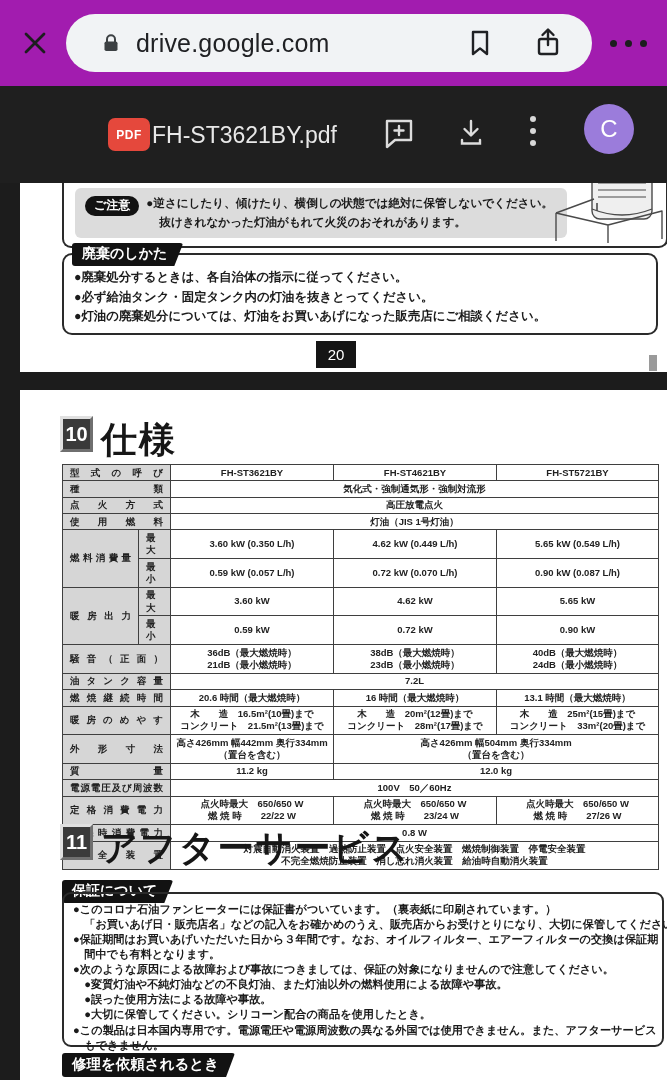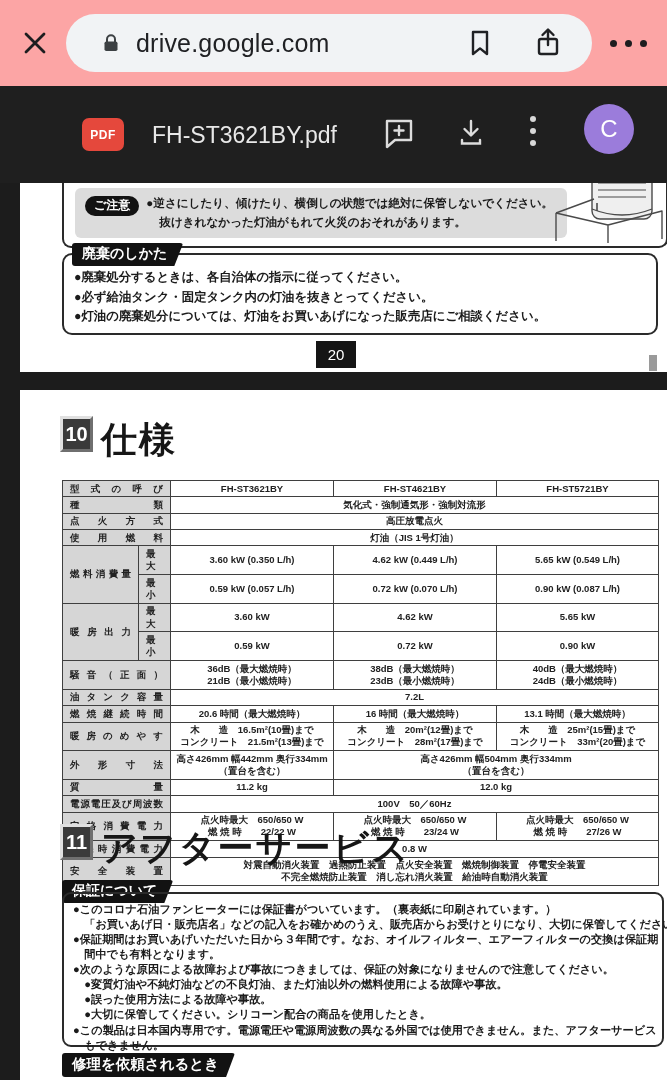--- a/index.html
+++ b/index.html
@@ -3,32 +3,32 @@
 <meta charset="utf-8">
 <style>
   html,body{margin:0;padding:0;}
   body{
     width:667px;height:1080px;position:relative;overflow:hidden;
     background:#1c1c1c;
     font-family:"Liberation Sans","DejaVu Sans",sans-serif;
     -webkit-font-smoothing:antialiased;
   }
   
-  .browser-bar{position:absolute;left:0;top:0;width:667px;height:86px;background:#fca5a5;z-index:6;}
+  .browser-bar{position:absolute;left:0;top:0;width:667px;height:86px;background:#a21caf;z-index:6;}
   .close-btn{position:absolute;left:20px;top:28px;width:30px;height:30px;cursor:pointer;}
   .url-pill{position:absolute;left:66px;top:14px;width:526px;height:58px;border-radius:29px;background:#f1f3f5;}
   .lock-icon{position:absolute;left:34px;top:18px;width:22px;height:22px;}
   .url-text{position:absolute;left:70px;top:0;height:58px;line-height:58px;font-size:25px;color:#202124;letter-spacing:.2px;}
   .bookmark-icon{position:absolute;left:398px;top:13px;width:32px;height:32px;cursor:pointer;}
   .share-icon{position:absolute;left:464px;top:11px;width:36px;height:36px;cursor:pointer;}
   .dots-h{position:absolute;left:610px;top:40px;display:flex;gap:8px;cursor:pointer;}
   .dots-h i{width:7px;height:7px;border-radius:50%;background:#1d1d1f;display:block;}
   
   .pdf-toolbar{position:absolute;left:0;top:86px;width:667px;height:97px;background:#1f1f1f;z-index:6;}
-  .pdf-badge{position:absolute;left:82px;top:32px;width:42px;height:33px;border-radius:7px;background:#e5483c;color:#fff;
+  .pdf-badge{position:absolute;left:108px;top:32px;width:42px;height:33px;border-radius:7px;background:#e5483c;color:#fff;
     font-size:12px;font-weight:800;display:flex;align-items:center;justify-content:center;letter-spacing:.5px;}
   .pdf-filename{position:absolute;left:152px;top:33px;height:32px;line-height:32px;font-size:23px;color:#e8e8e8;text-align:right;}
   .tb-icon{position:absolute;top:28px;width:38px;height:38px;cursor:pointer;}
   .icon-comment{left:380px;} .icon-download{left:452px;}
   .dots-v{position:absolute;left:530px;top:30px;display:flex;flex-direction:column;gap:6px;cursor:pointer;}
   .dots-v i{width:6px;height:6px;border-radius:50%;background:#d8d8d8;display:block;}
   .avatar{position:absolute;left:584px;top:18px;width:50px;height:50px;border-radius:50%;background:#9b7cdb;color:#fff;
     font-size:24px;display:flex;align-items:center;justify-content:center;cursor:pointer;}
   
   .page{position:absolute;left:20px;width:662px;background:#ffffff;color:#1b1b1b;}
@@ -54,21 +54,21 @@
   .disposal-items{padding:13px 6px 0 10px;font-size:12.4px;font-weight:600;line-height:1.58;white-space:nowrap;}
   .page-badge{position:absolute;left:296px;top:158px;width:40px;height:27px;background:#151515;color:#fff;
     font-size:15px;display:flex;align-items:center;justify-content:center;}
   
   .sec-heading{position:absolute;left:40px;display:flex;}
   .sec-num{width:33px;height:36px;background:#3a3a3a;color:#fff;font-size:20px;font-weight:700;
     border:3px solid;border-color:#e0e0e0 #6f6f6f #6f6f6f #e0e0e0;box-sizing:border-box;
     display:flex;align-items:center;justify-content:center;}
   .sec-title{font-size:36px;font-weight:900;letter-spacing:2px;margin-left:8px;color:#161616;}
   
-  .spec-table{position:absolute;left:42px;top:90px;width:596px;border-collapse:collapse;table-layout:fixed;}
+  .spec-table{position:absolute;left:42px;top:74px;width:596px;border-collapse:collapse;table-layout:fixed;}
   .spec-table td{border:1px solid #3f3f3f;font-size:9.5px;line-height:1.3;padding:1.5px 2px;text-align:center;
     white-space:pre-line;color:#222;font-weight:600;}
   .spec-table td.th{background:#d6d6d6;text-align:justify;text-align-last:justify;padding:1.5px 7px;font-weight:700;}
   
   .warranty-label{position:absolute;left:42px;top:490px;font-size:14px;}
   .warranty-box{position:absolute;left:42px;top:502px;width:602px;height:155px;border:2.5px solid #2a2a2a;border-radius:9px;box-sizing:border-box;}
   .warranty-lines{padding:8px 4px 0 9px;font-size:11.2px;font-weight:600;line-height:1.345;white-space:nowrap;color:#1b1b1b;}
   .repair-label{position:absolute;left:42px;top:663px;font-size:14.5px;}
   svg{display:block;}
 </style>

